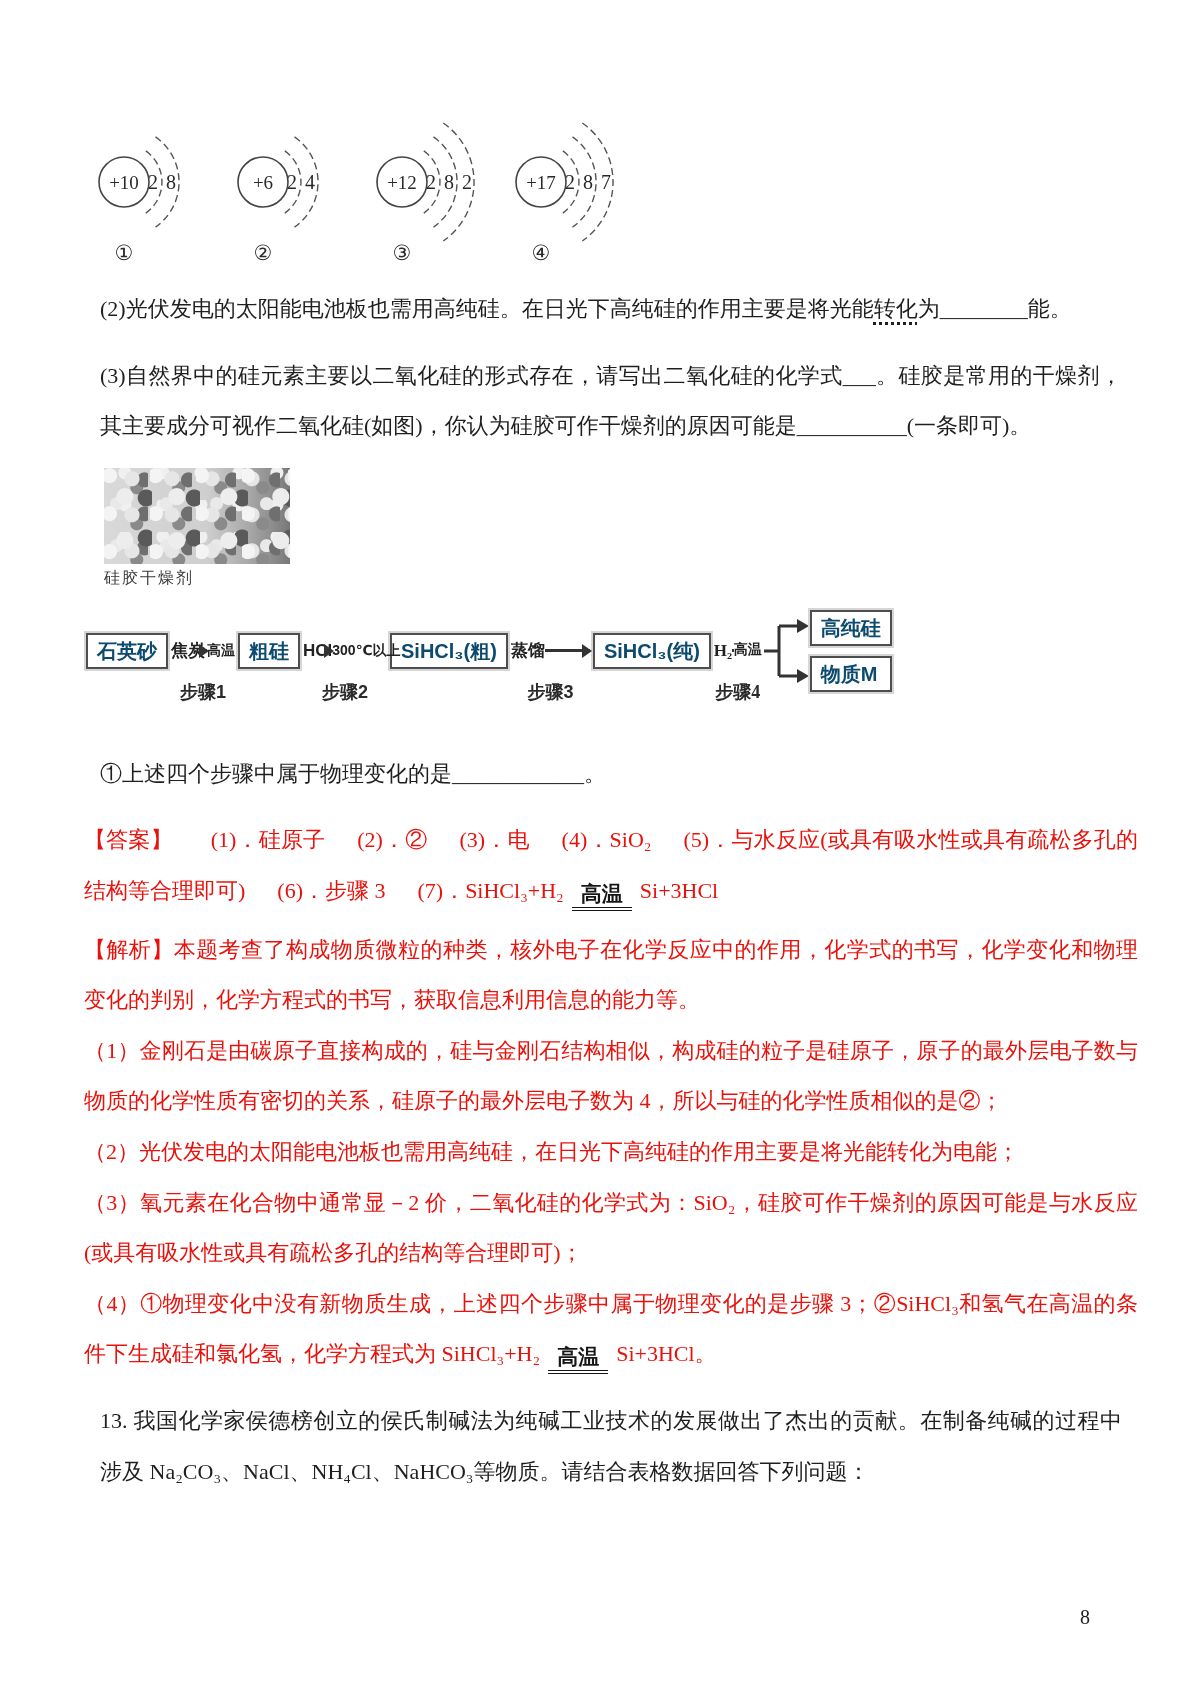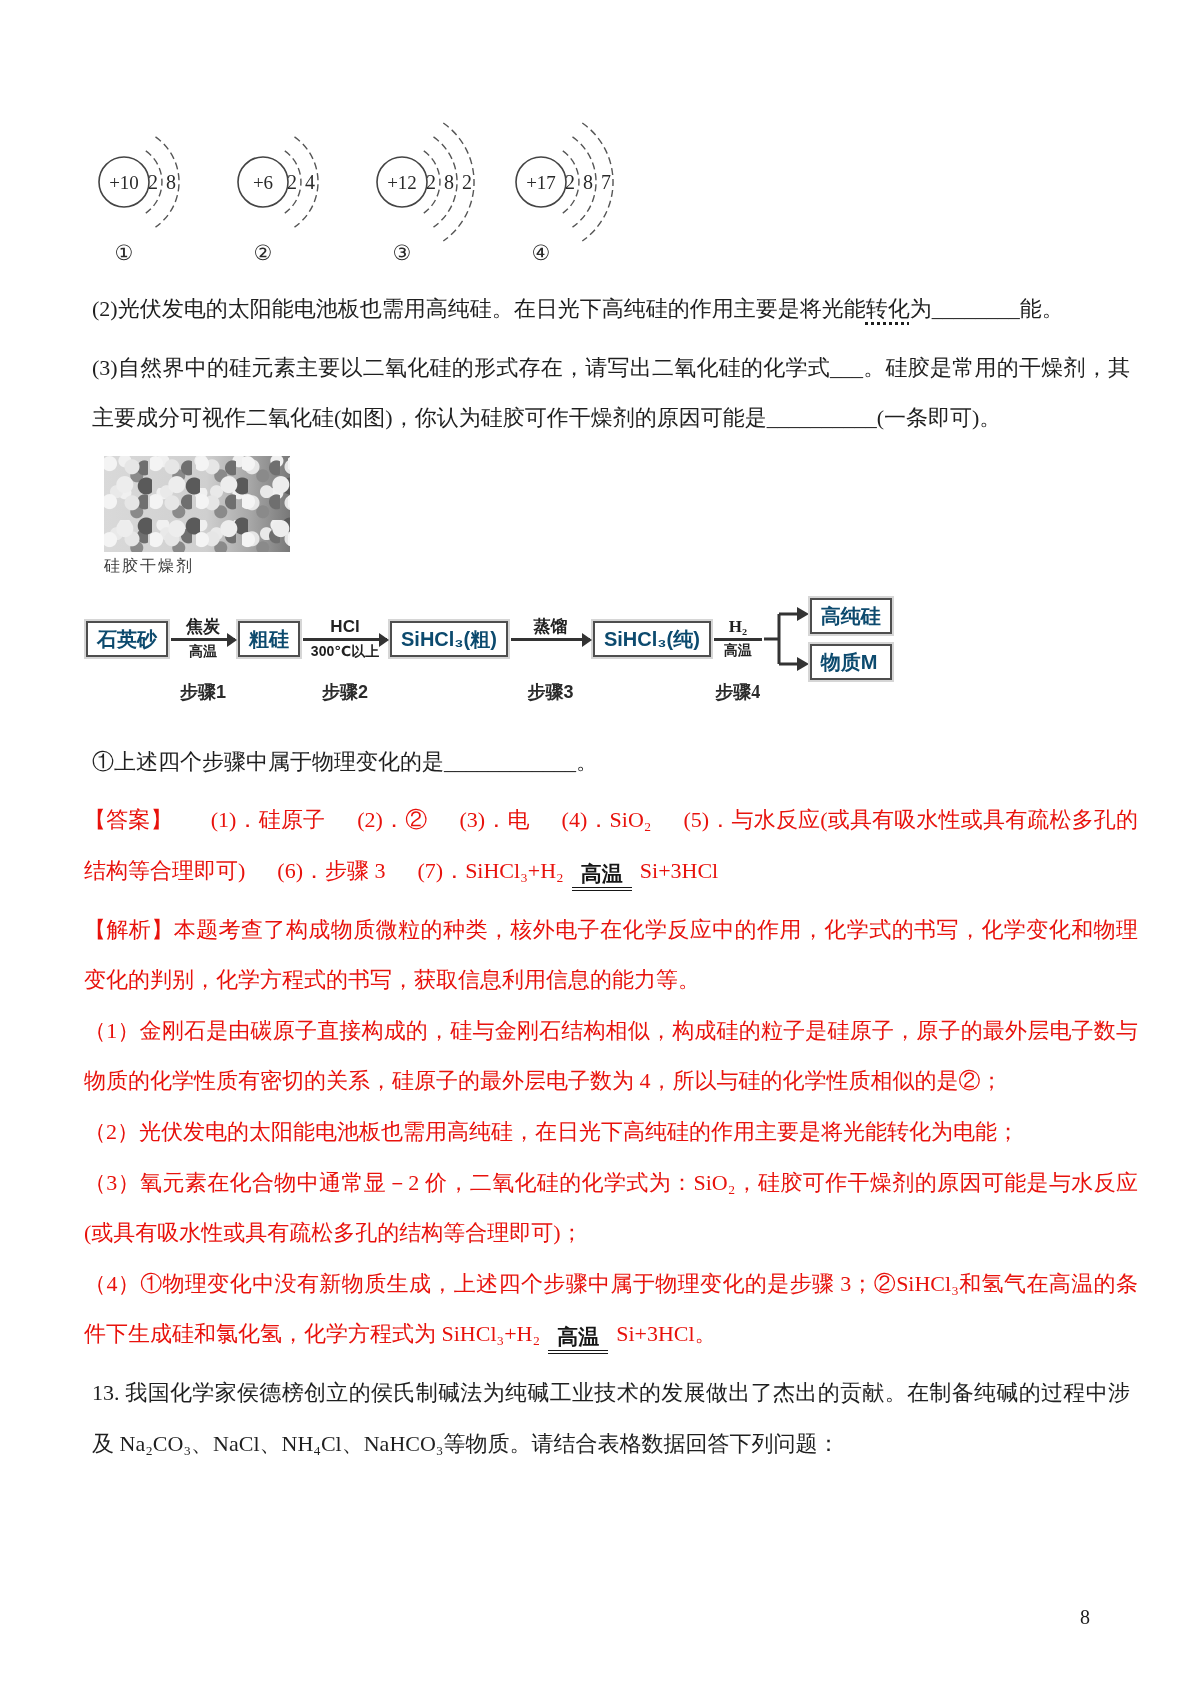--- a/index.html
+++ b/index.html
@@ -18,21 +18,21 @@
 
   
   .atoms-row { display: flex; gap: 21px; margin-left: 6px; }
   .atom { display: block; }
   .atom text { font-family: "Liberation Serif", "DejaVu Serif", serif; fill: #2a2a2a; }
   .atom .arc { fill: none; stroke: #555; stroke-width: 1.4; stroke-dasharray: 7,4; }
   .atom .nuc { fill: none; stroke: #444; stroke-width: 1.6; }
 
   
   p.q {
-    margin: 8px; font-size: 22px; line-height: 2.3; text-align: justify;
+    margin: 16px; font-size: 22px; line-height: 2.3; text-align: justify;
   }
   .mt1 { margin-top: 20px !important; }
   .mt2 { margin-top: 6px !important; }
   .emph { text-decoration: underline dotted 2.5px; text-underline-offset: 6px; }
 
   
   .figure { margin: 12px 0 0 20px; width: 186px; }
   .fig-img {
     width: 186px; height: 96px;
     background:
@@ -55,21 +55,21 @@
     margin: 16px 0 52px 2px;
     font-family: "Liberation Sans", "DejaVu Sans", sans-serif;
   }
   .fbox {
     border: 2px solid #4e4e4e;
     box-shadow: 0 0 0 2px #d6d6d6;
     background: #fff; color: #0c4a6e;
     font-weight: bold; font-size: 20px; white-space: nowrap;
     padding: 5px 9px; line-height: 1.1;
   }
-  .farrow { position: relative; display: flex; flex-direction: column; align-items: center; margin: 0 3px; }
+  .farrow { position: relative; display: flex; flex-direction: row; align-items: center; margin: 0 3px; }
   .farrow .top { font-weight: bold; font-size: 17px; height: 23px; line-height: 23px; color: #222; white-space: nowrap; }
   .farrow .mid { position: relative; height: 3px; background: #333; width: 100%; }
   .farrow .mid::after {
     content: ""; position: absolute; right: -2px; top: -5.5px;
     border-left: 10px solid #333; border-top: 7px solid rgba(0,0,0,0); border-bottom: 7px solid rgba(0,0,0,0);
   }
   .farrow.noarrow .mid::after { display: none; }
   .farrow .bot { font-weight: bold; font-size: 14px; height: 21px; line-height: 20px; color: #222; white-space: nowrap; }
   .farrow .step {
     position: absolute; top: calc(100% + 18px); left: 50%; transform: translateX(-50%);

